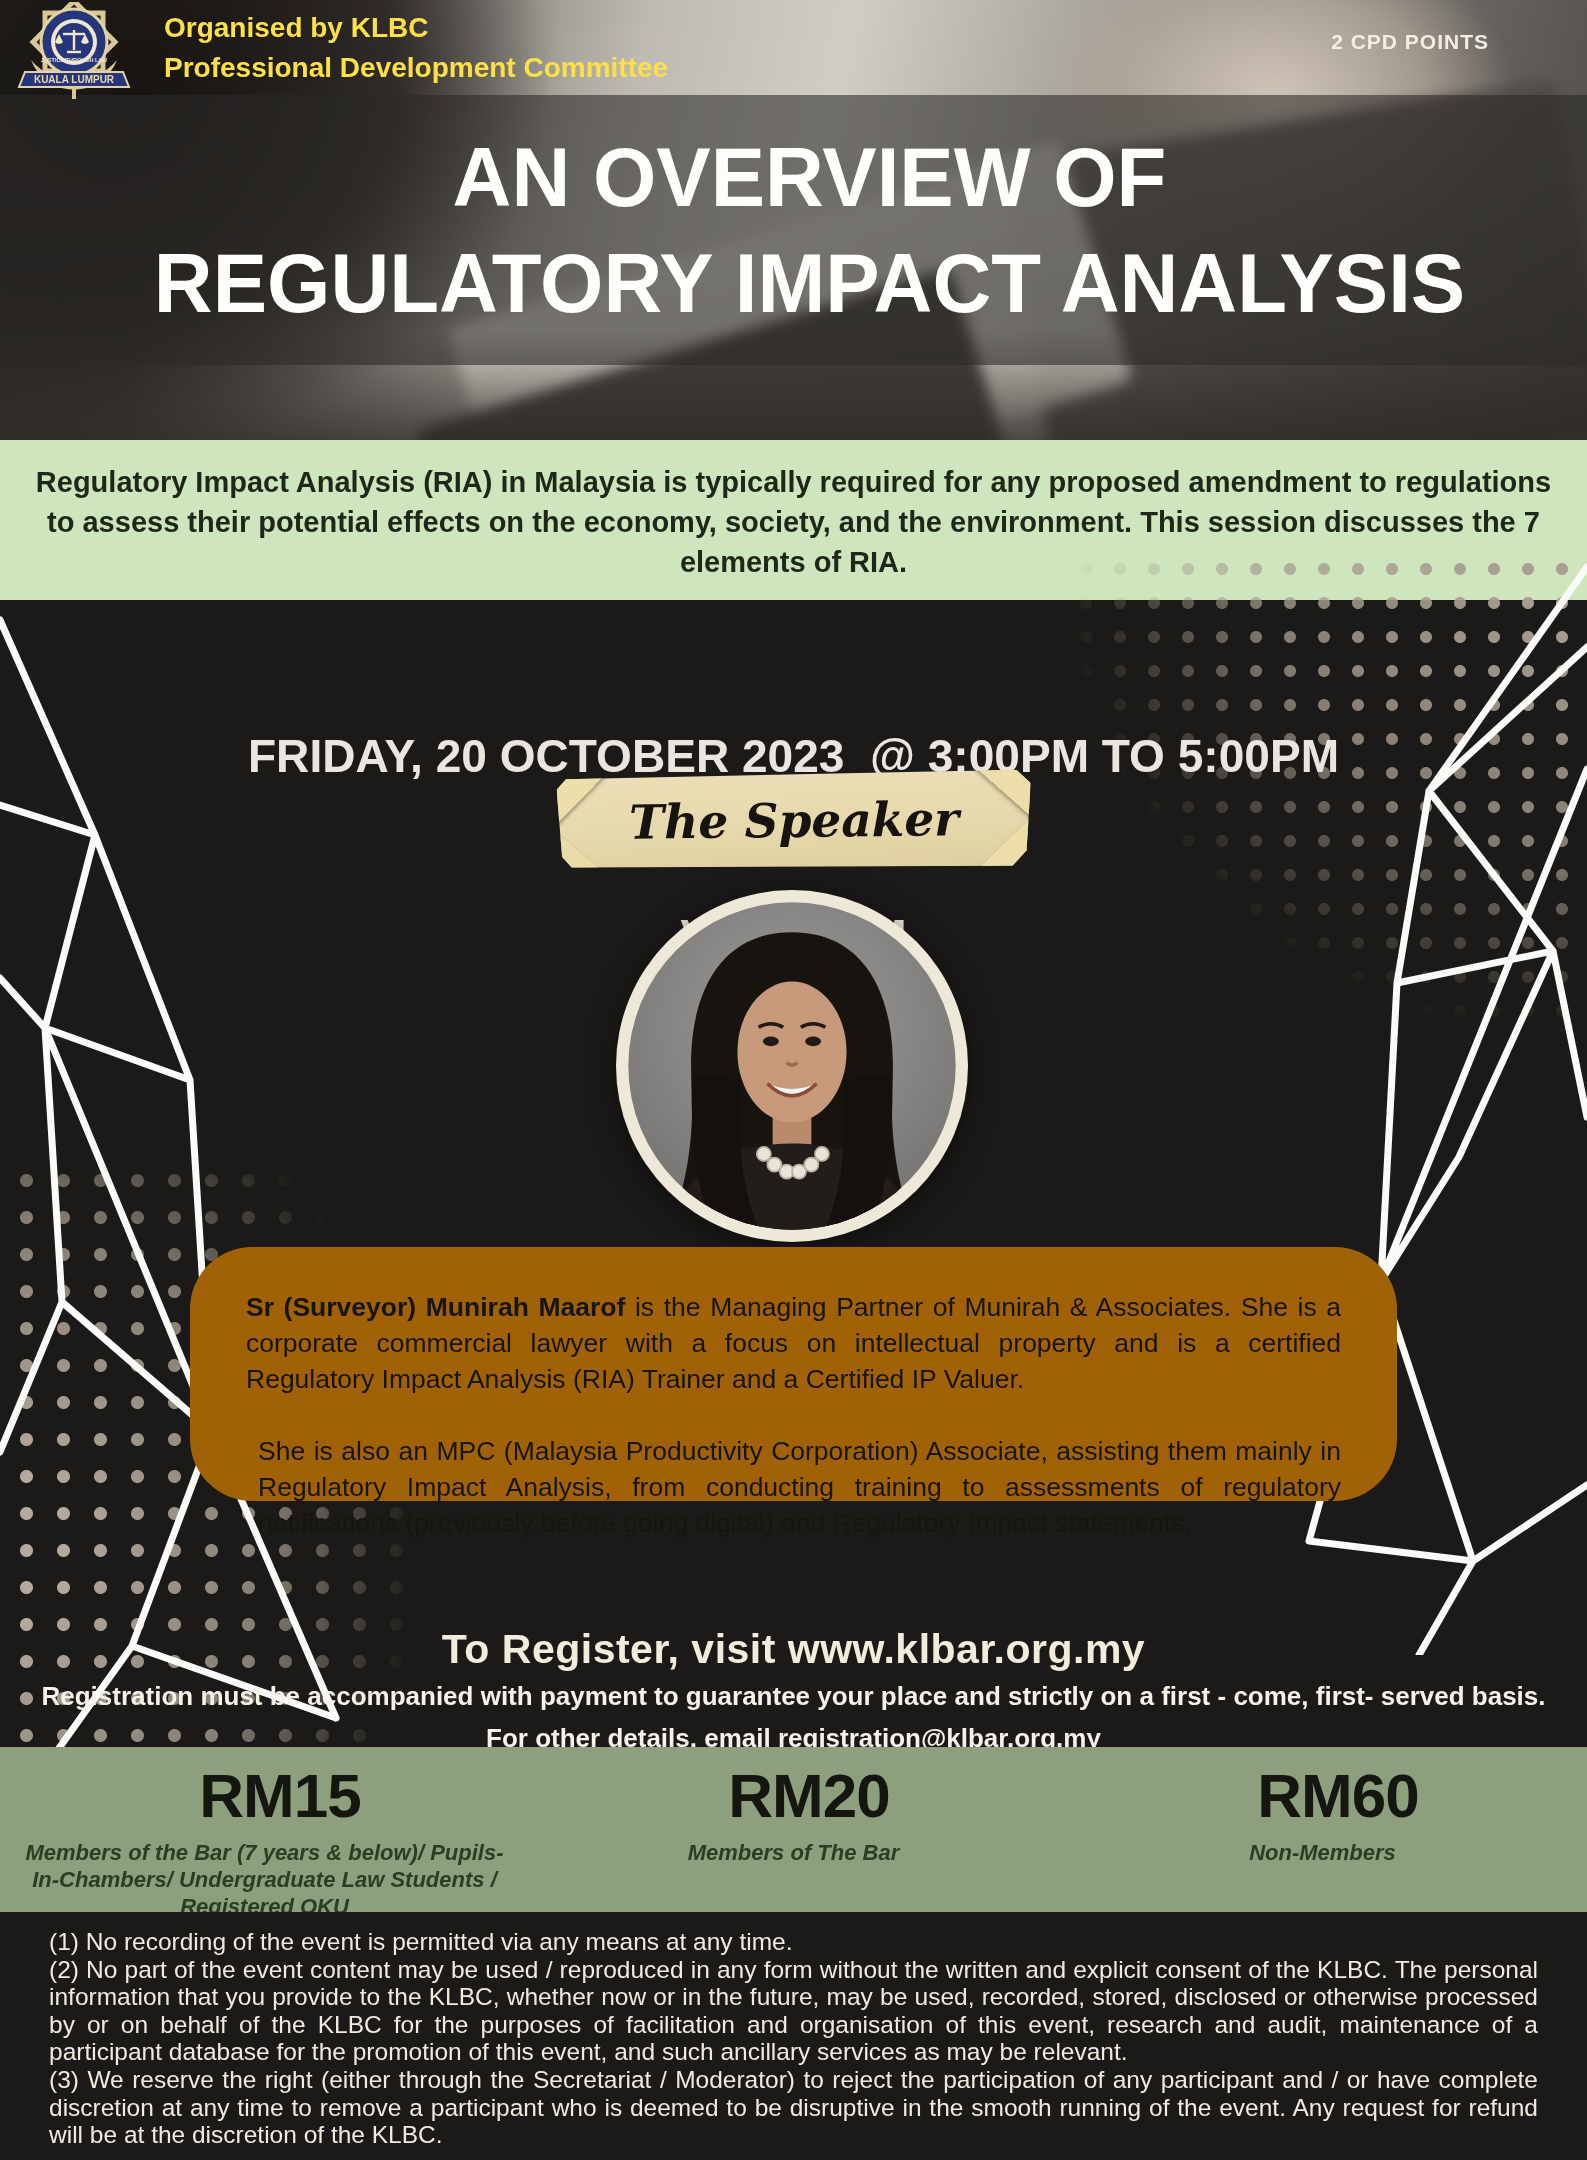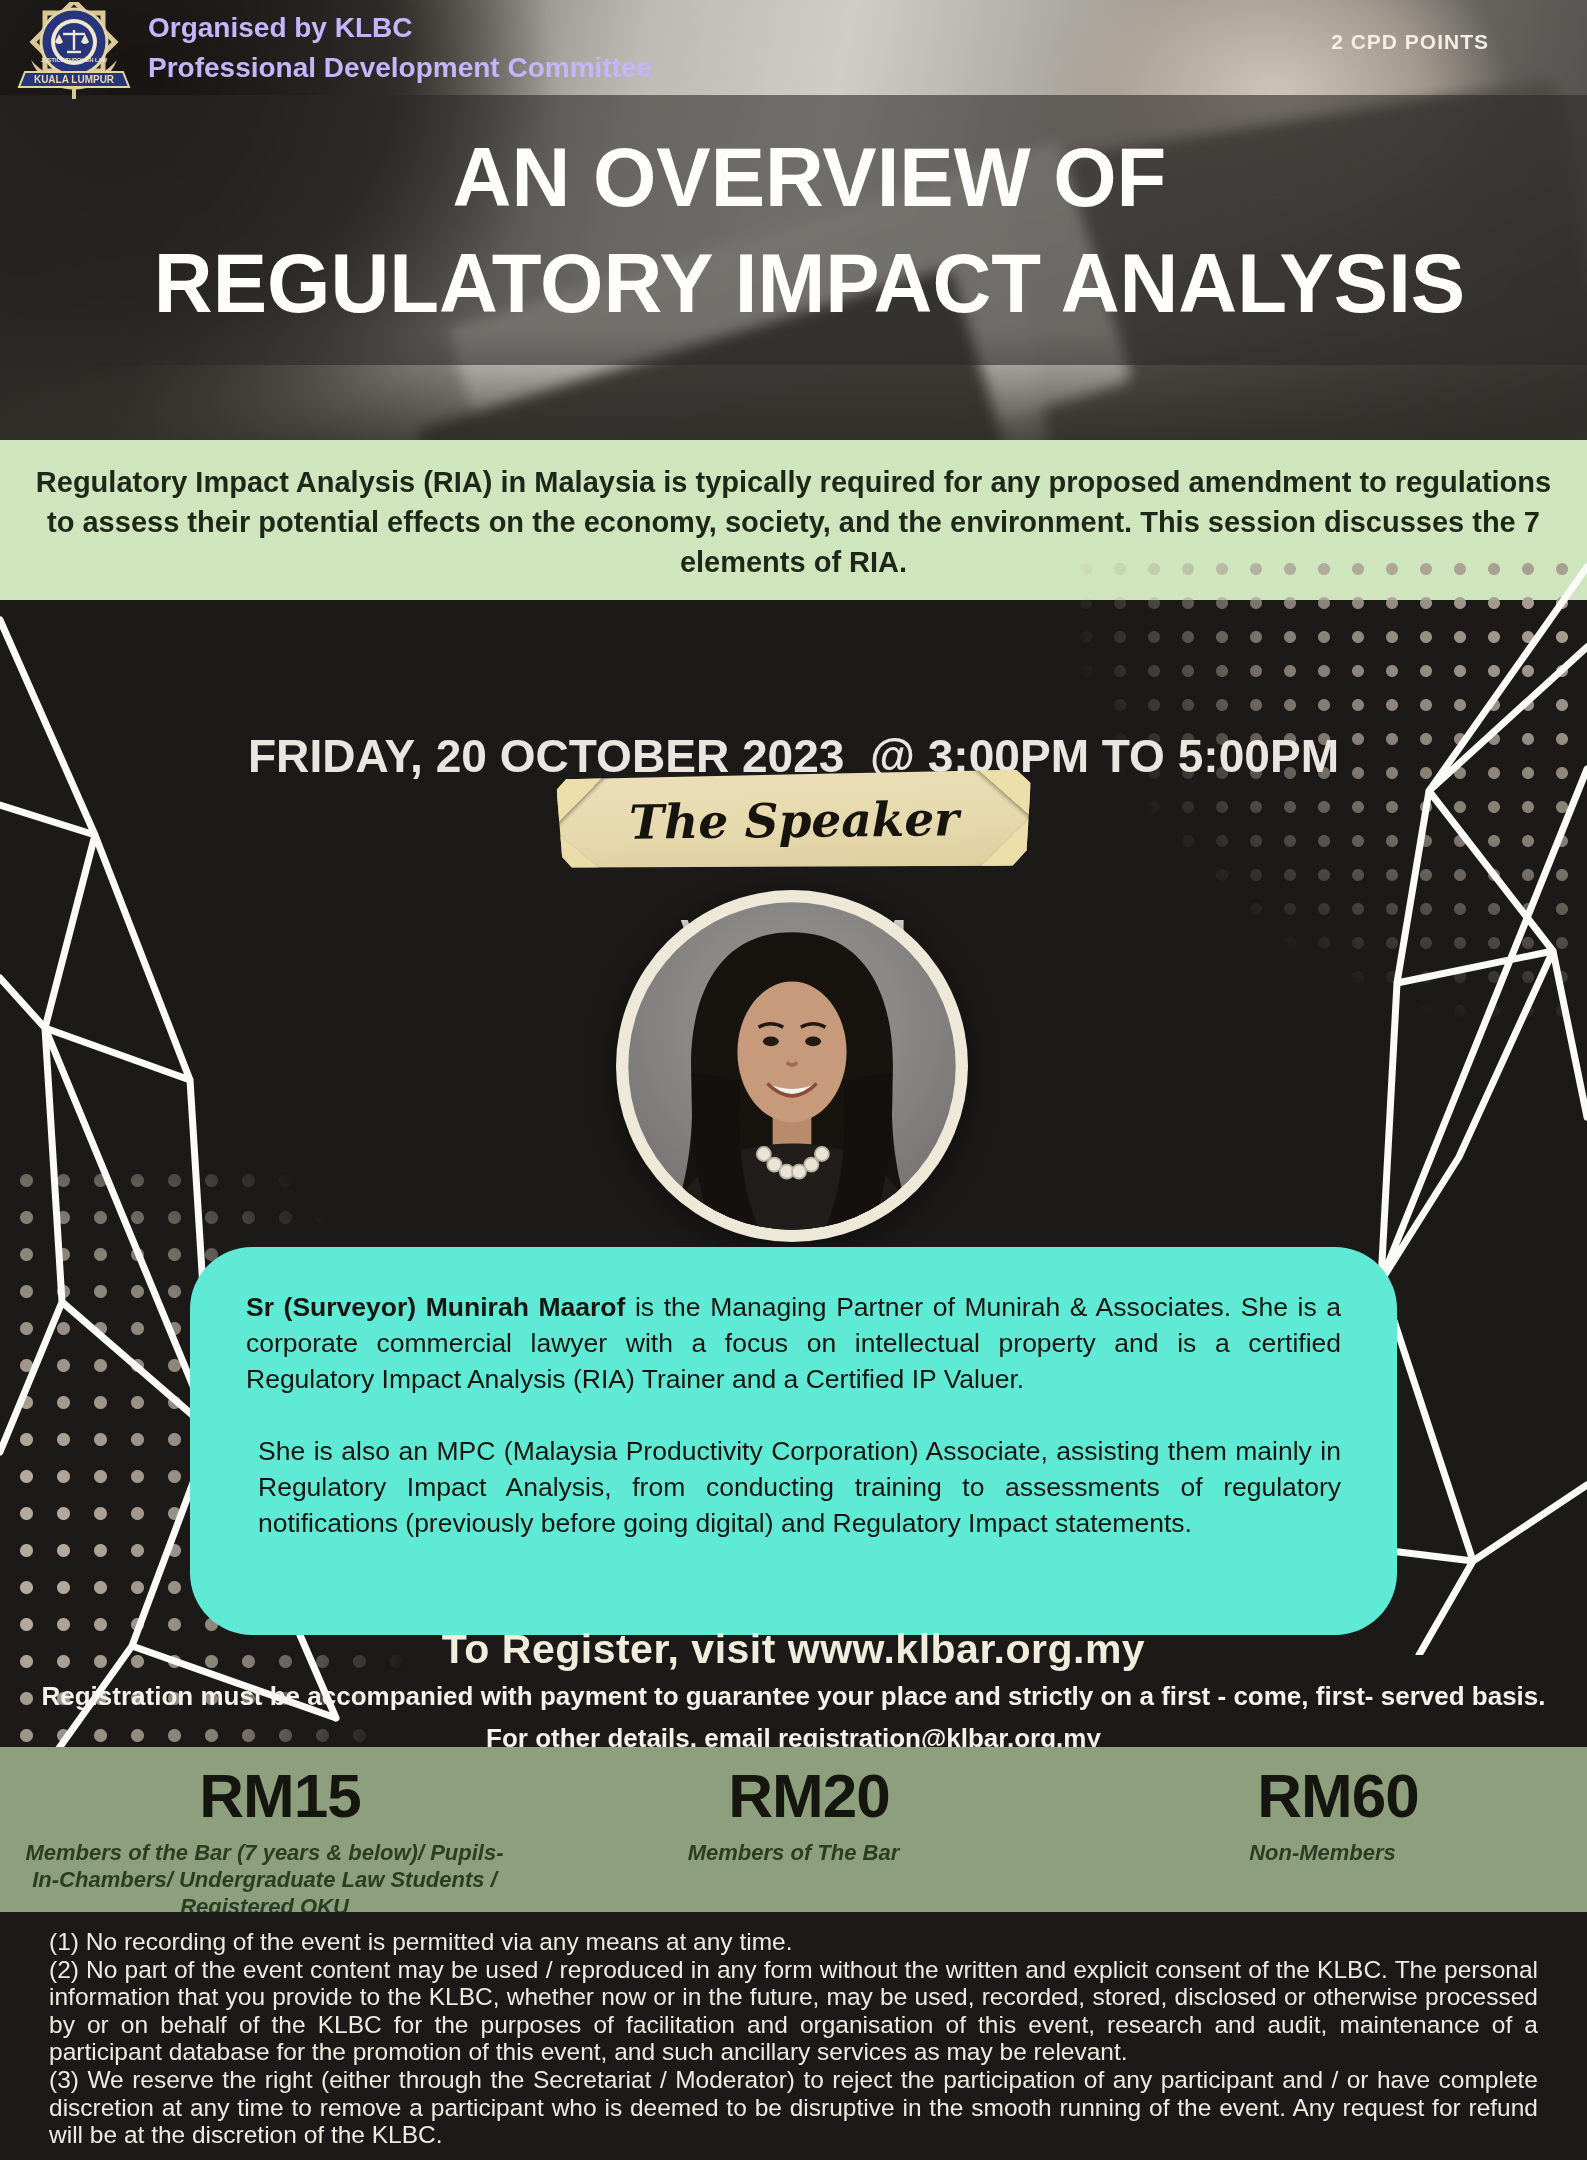--- a/index.html
+++ b/index.html
@@ -22,21 +22,21 @@
         background:linear-gradient(180deg,#dedbd3,#c8c5bd);transform:rotate(-17deg);opacity:.9;}
   .ph-clip{position:absolute;left:430px;bottom:-95px;width:560px;height:190px;border-radius:12px;
         background:#312e2a;transform:rotate(-17deg);opacity:.9;}
   .hero-bottom-shade{position:absolute;left:0;bottom:0;width:100%;height:110px;
         background:linear-gradient(to top,rgba(46,42,38,.75),transparent);}
   .title-band{position:absolute;top:95px;left:0;width:100%;height:270px;
         background:rgba(43,41,39,.58);display:flex;flex-direction:column;justify-content:center;}
   .title-line{color:#fdfdfc;font-weight:800;font-size:84px;line-height:106px;text-align:center;
         transform:scaleX(.97);letter-spacing:0px;}
 
-  .org-block{position:absolute;left:148px;top:8px;color:#c4b5fd;font-weight:700;
+  .org-block{position:absolute;left:164px;top:8px;color:#fde047;font-weight:700;
         font-size:28px;line-height:40px;}
   .logo-box{position:absolute;left:8px;top:2px;width:132px;height:98px;}
   .cpd{position:absolute;right:98px;top:30px;color:#f3eee4;font-weight:700;font-size:21px;letter-spacing:1px;}
 
   
   .intro-band{position:absolute;top:440px;left:0;width:100%;height:160px;background:#cfe5bd;}
   .intro-text{max-width:1545px;margin:0 auto;padding-top:22px;text-align:center;
         color:#1f2718;font-weight:700;font-size:29px;line-height:40px;}
 
   
@@ -58,22 +58,22 @@
   .tape.tl{left:-30px;top:-12px;transform:rotate(-45deg);}
   .tape.tr{right:-32px;top:-10px;transform:rotate(42deg);}
   .tape.br{right:-28px;bottom:-14px;transform:rotate(-44deg);}
   .tape.bl{left:-24px;bottom:-16px;width:64px;transform:rotate(40deg);opacity:.8;}
 
   
   .portrait{position:absolute;left:616px;top:890px;width:352px;height:352px;
         filter:drop-shadow(0 6px 14px rgba(0,0,0,.5));}
 
   
-  .bio-card{position:absolute;left:190px;top:1247px;width:1207px;height:388px;box-sizing:border-box;
-        background:#5eead4;border-radius:62px;padding:42px 56px 0;color:#17150f;
+  .bio-card{position:absolute;left:190px;top:1247px;width:1207px;height:254px;box-sizing:border-box;
+        background:#a16207;border-radius:62px;padding:42px 56px 0;color:#17150f;
         font-size:26.5px;line-height:36px;text-align:justify;}
   .bio-card p{margin:0;}
   .bio-card p + p{margin-top:36px;margin-left:12px;}
 
   
   .reg-head{position:absolute;top:1626px;left:0;width:100%;text-align:center;color:#f2ecdd;
         font-weight:800;font-size:41px;letter-spacing:.5px;}
   .reg-note{position:absolute;left:0;width:100%;text-align:center;color:#f5f2ea;
         font-weight:700;font-size:26px;line-height:30px;}
   .reg-note.n1{top:1681px;}

